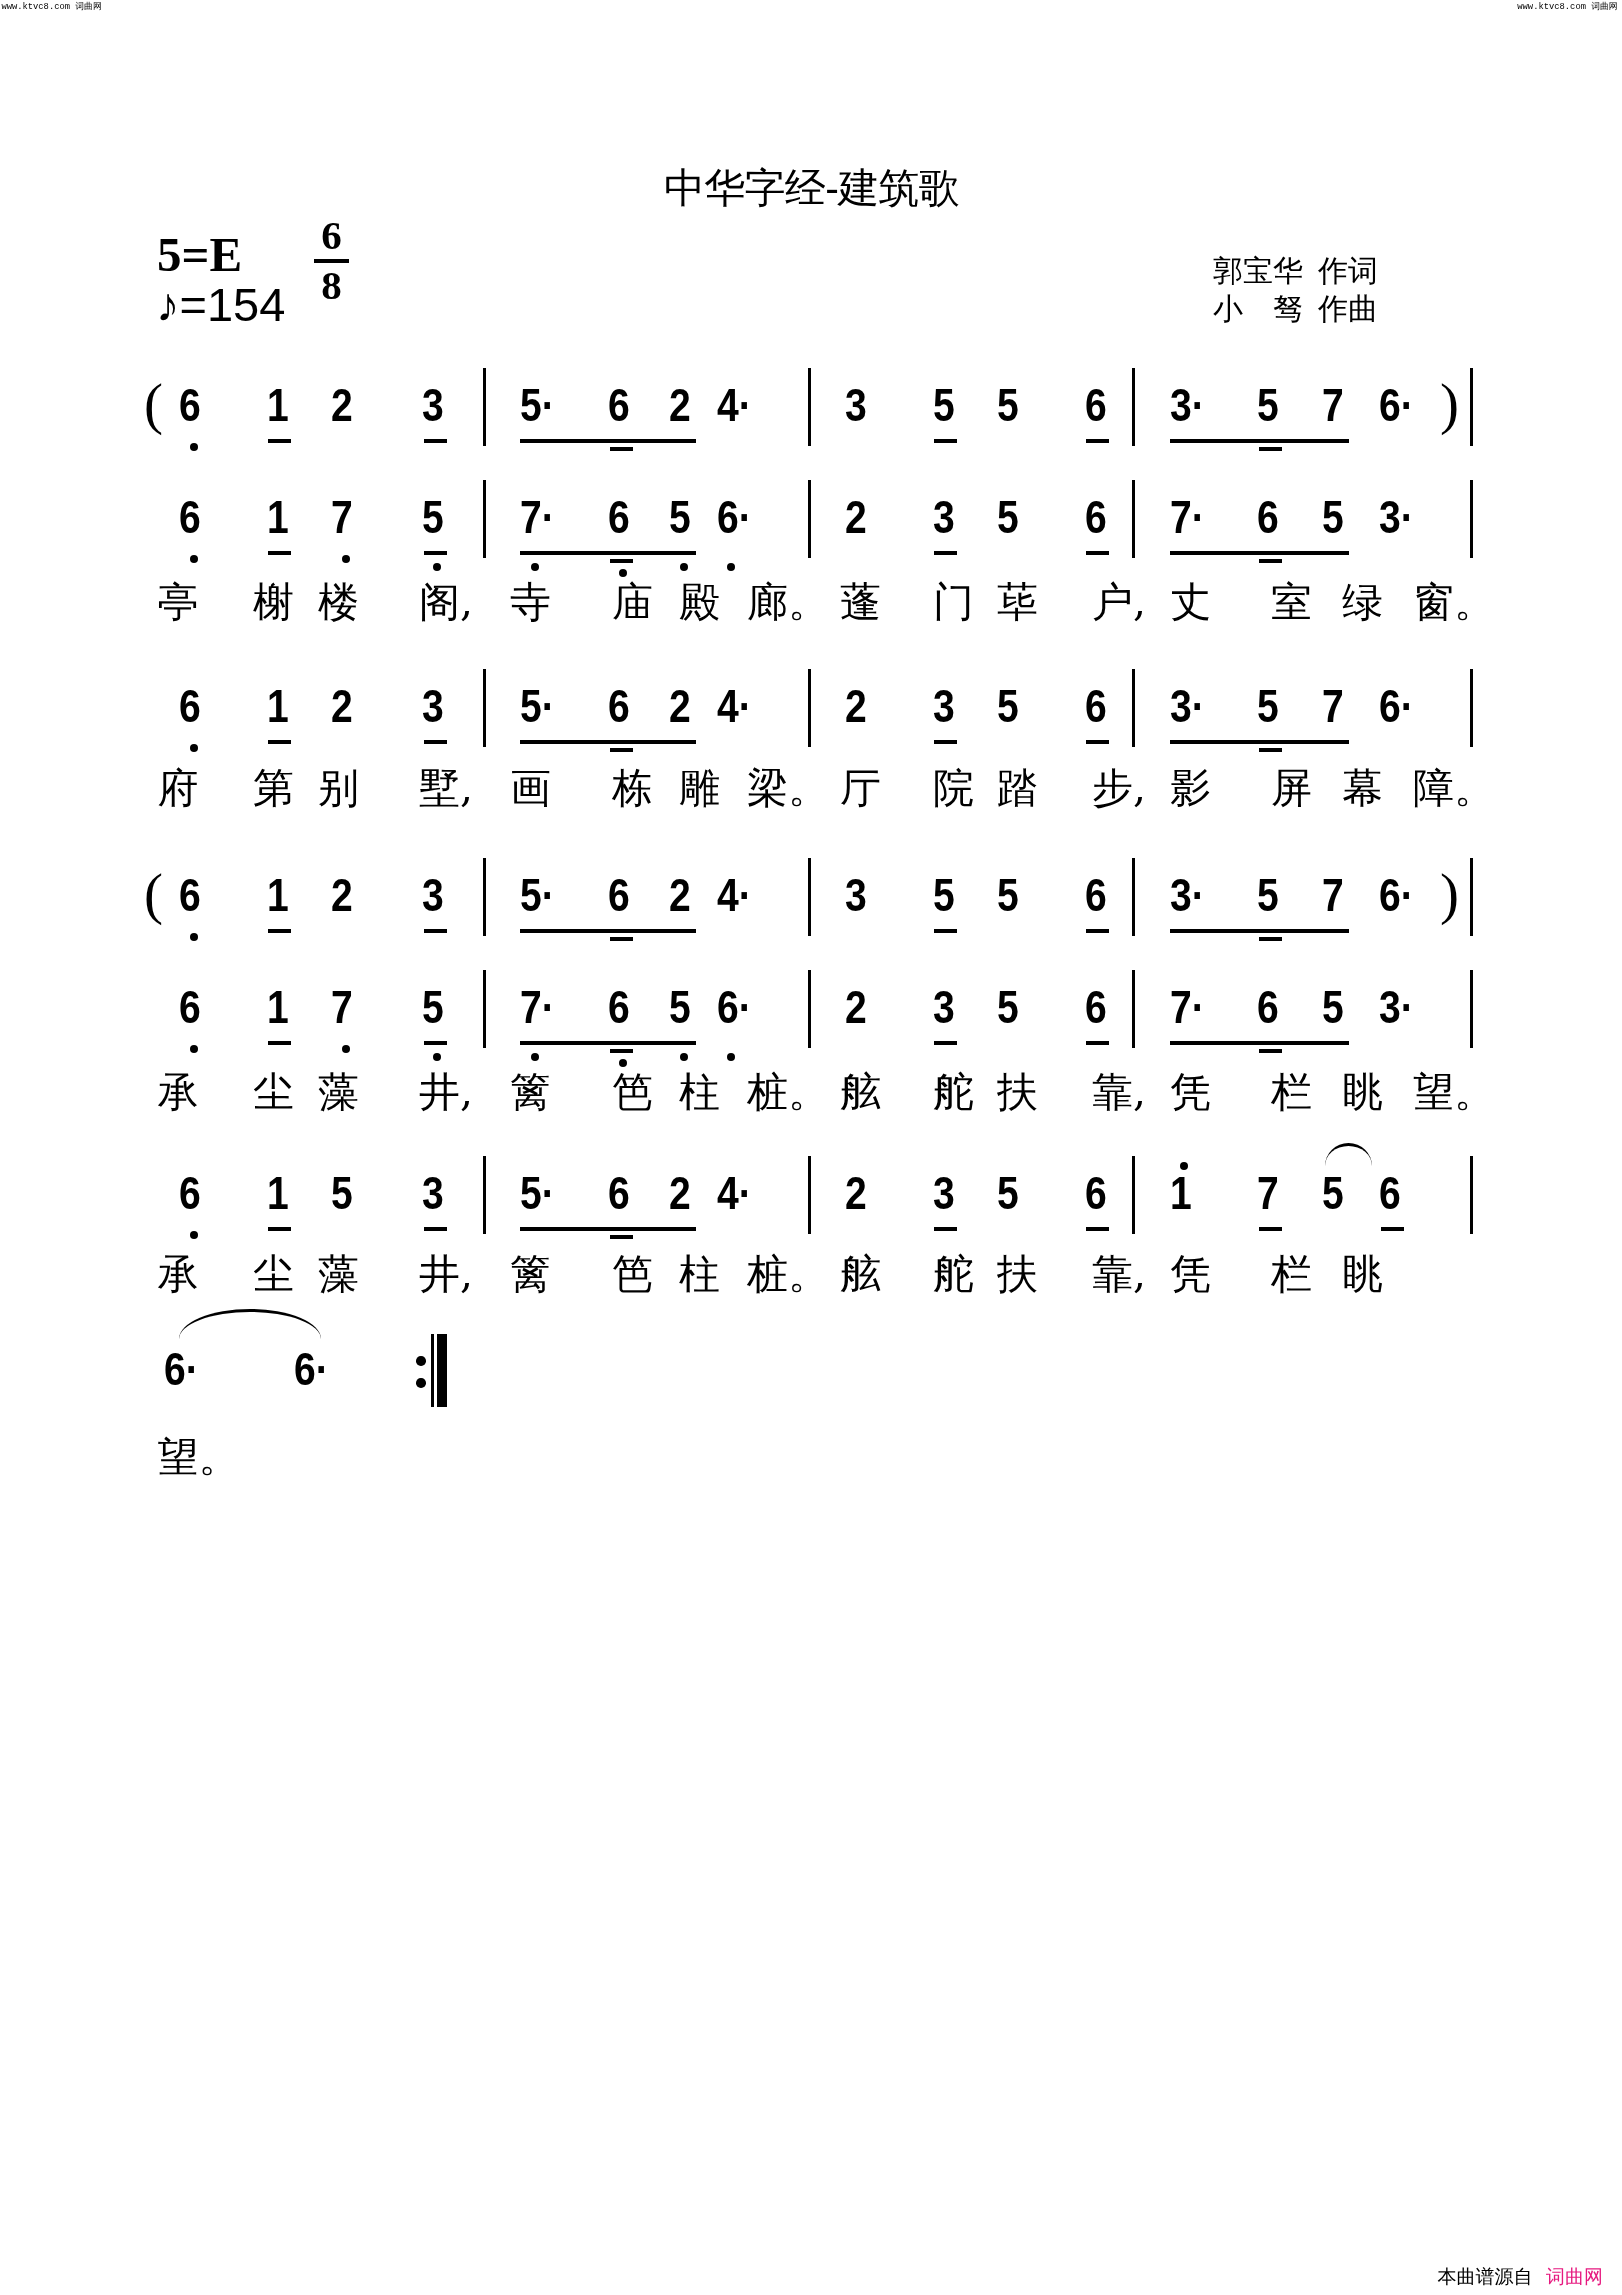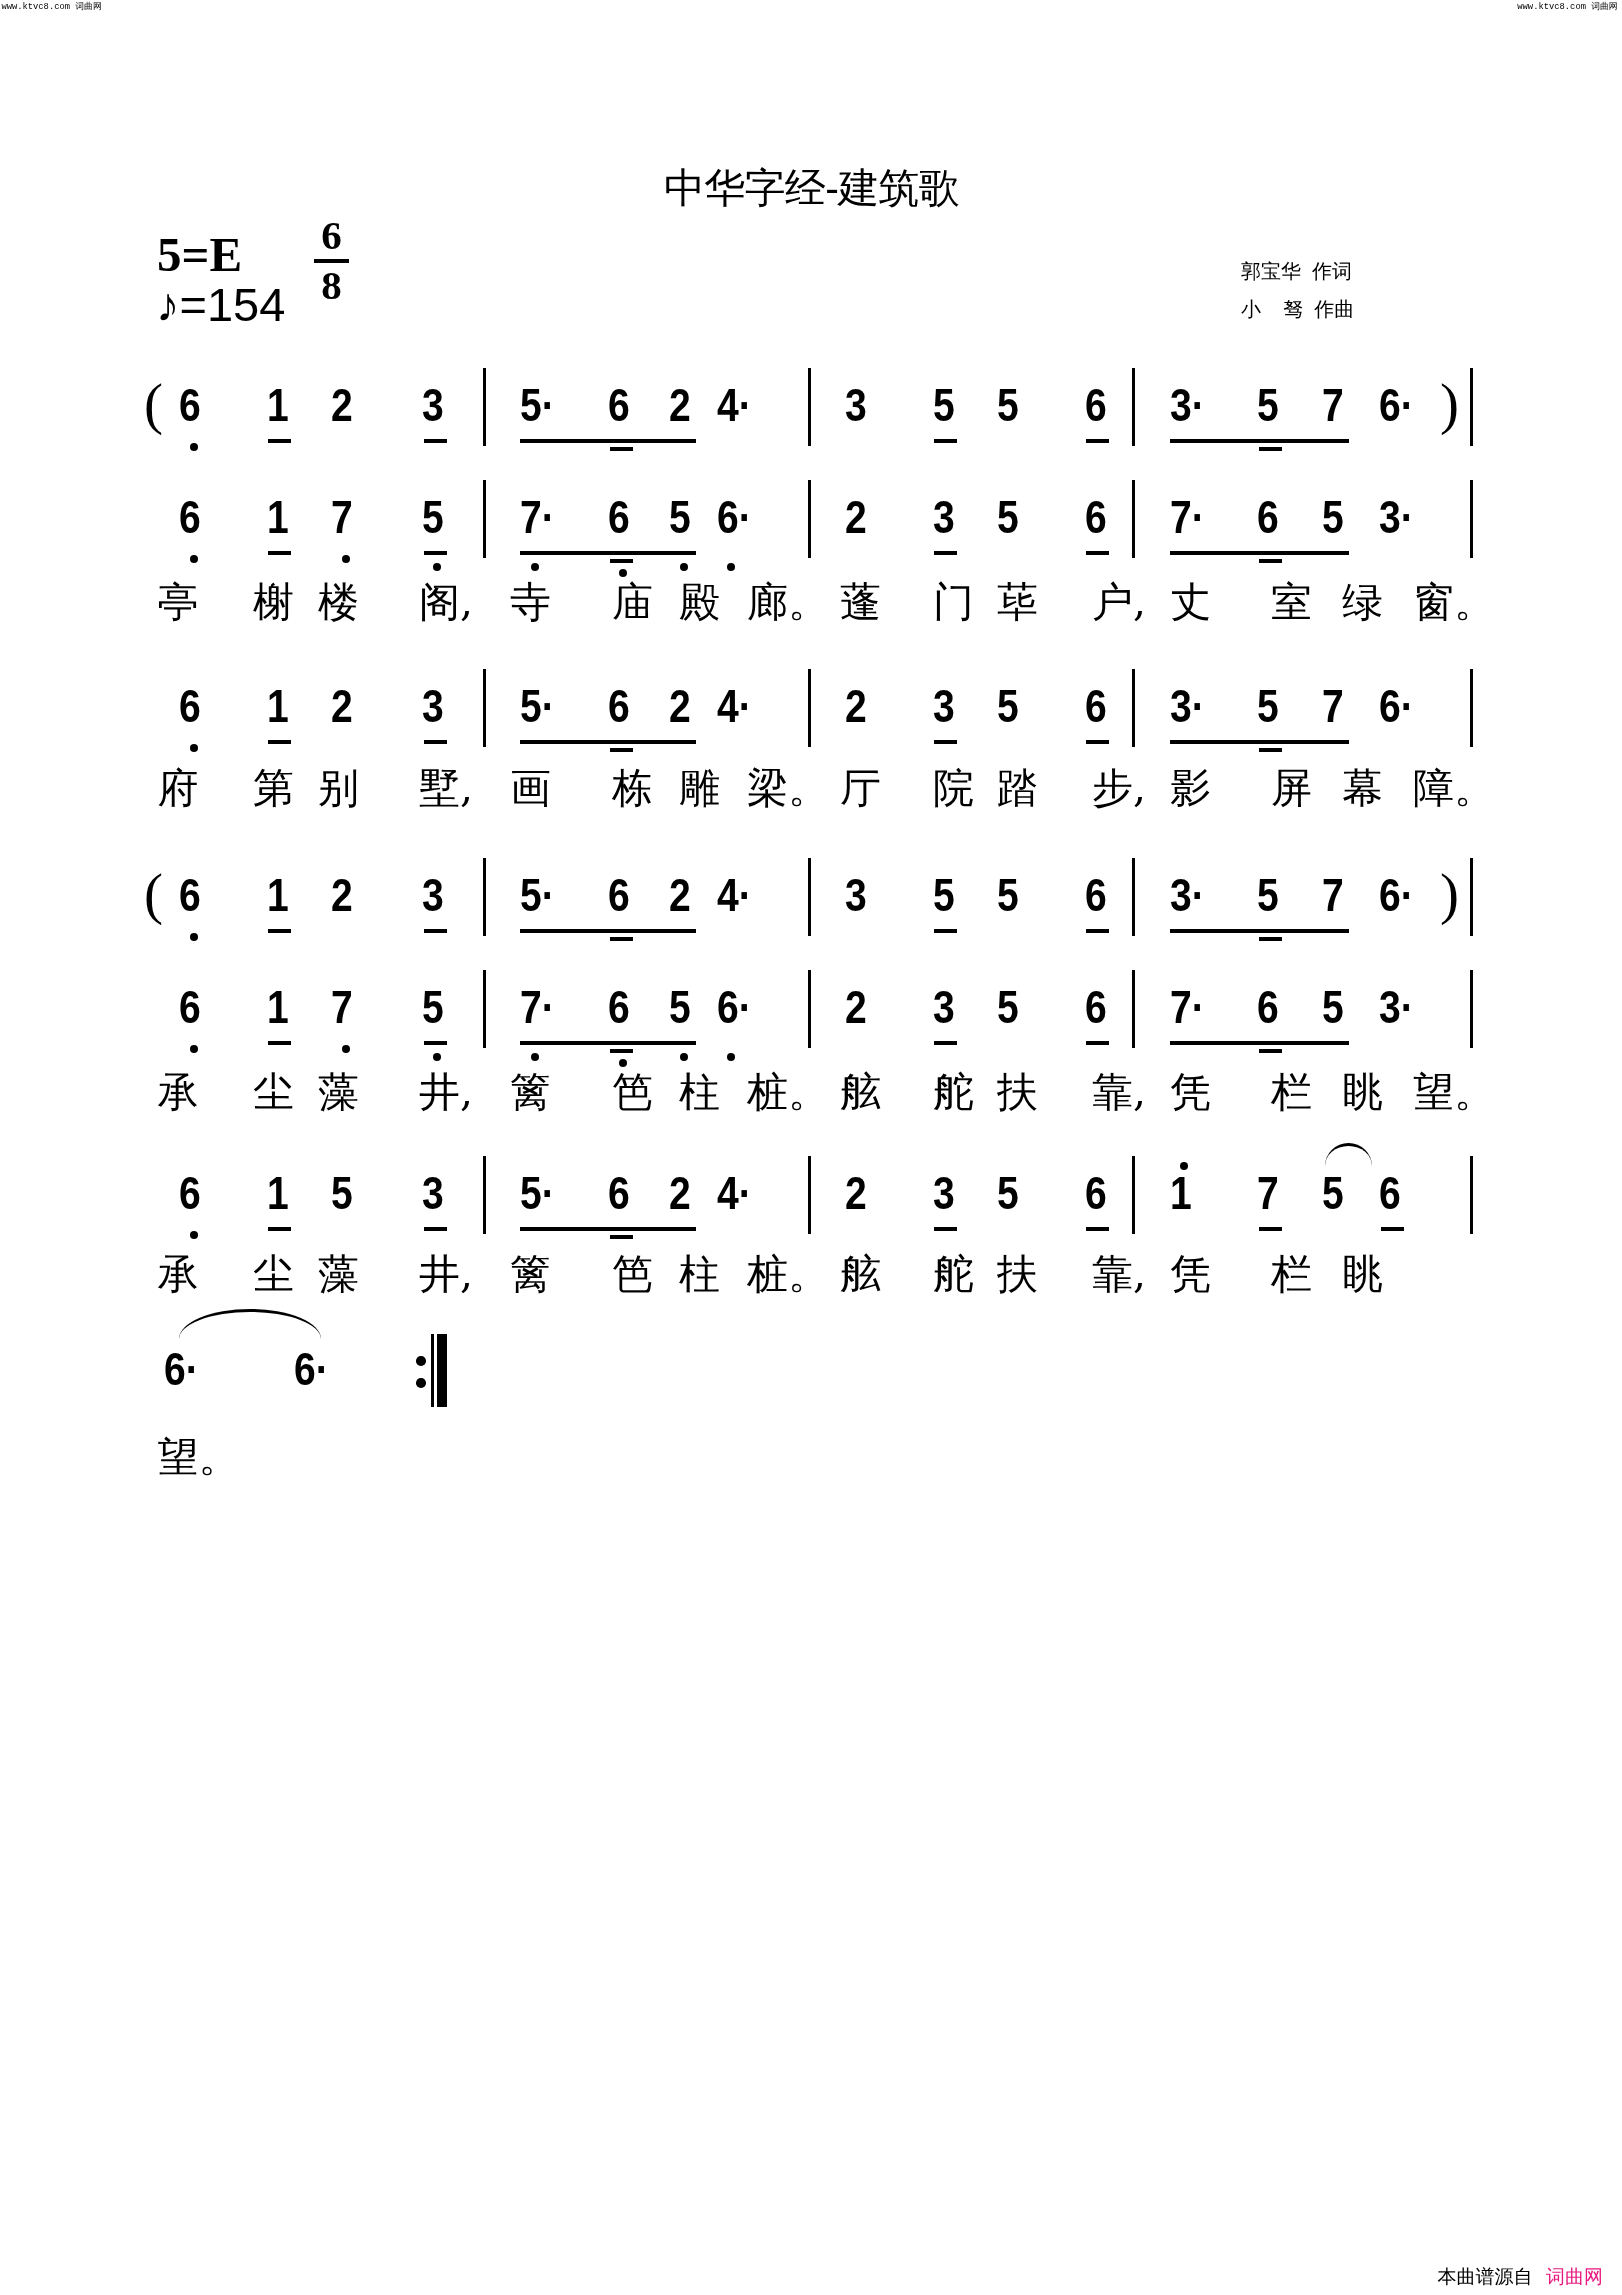--- a/index.html
+++ b/index.html
@@ -6,21 +6,21 @@
   body { width:1623px; height:2295px; position:relative; overflow:hidden; color:#000; font-family:"Liberation Sans", sans-serif; }
   .wm { position:absolute; top:1.4px; font-family:"Liberation Mono", monospace; font-size:8.8px; color:#000; }
   .wm-left { left:1.4px; }
   .wm-right { right:5.4px; }
   .title { position:absolute; top:161px; left:0; width:1623px; text-align:center; font-size:41px; font-family:"Liberation Sans", sans-serif; letter-spacing:-0.7px; }
   .key { position:absolute; left:157px; top:230px; font-family:"Liberation Serif", serif; font-weight:bold; font-size:49px; line-height:49px; }
   .tsig { position:absolute; left:311px; top:215px; width:41px; text-align:center; font-family:"Liberation Serif", serif; font-weight:bold; font-size:41px; line-height:41px; }
   .tsig .num { display:block; }
   .tsig .bar { display:block; height:4px; background:#000; margin:2.7px 2.7px; }
   .tempo { position:absolute; left:156px; top:281px; font-size:47px; line-height:47px; font-family:"Liberation Sans", sans-serif; }
-  .credits { position:absolute; left:1241px; top:252px; font-family:Liberation Sans, sans-serif; font-size:20px; line-height:38px; }
+  .credits { position:absolute; left:1213px; top:252px; font-family:Liberation Serif, serif; font-size:30px; line-height:38px; }
   .credits div { white-space:pre; }
 
   .row { position:absolute; left:152px; width:1325px; height:61px; }
   .note { position:absolute; top:0; font-family:"Liberation Sans", sans-serif; font-weight:bold; font-size:46px; line-height:61px; transform:scaleX(0.85); transform-origin:left; }
   .dot-low { position:absolute; width:8px; height:8px; border-radius:50%; background:#000; }
   .uline { position:absolute; height:4px; background:#000; }
   .bar-line { position:absolute; top:-6.8px; width:3.4px; height:78px; background:#000; }
   .paren { position:absolute; top:-5.4px; font-family:"Liberation Serif", serif; font-size:57px; line-height:68px; }
   .lyric { position:absolute; left:152px; width:1325px; height:54px; font-family:"DejaVu Serif", serif; font-size:41px; line-height:54px; }
   .lyric span { position:absolute; top:0; }

